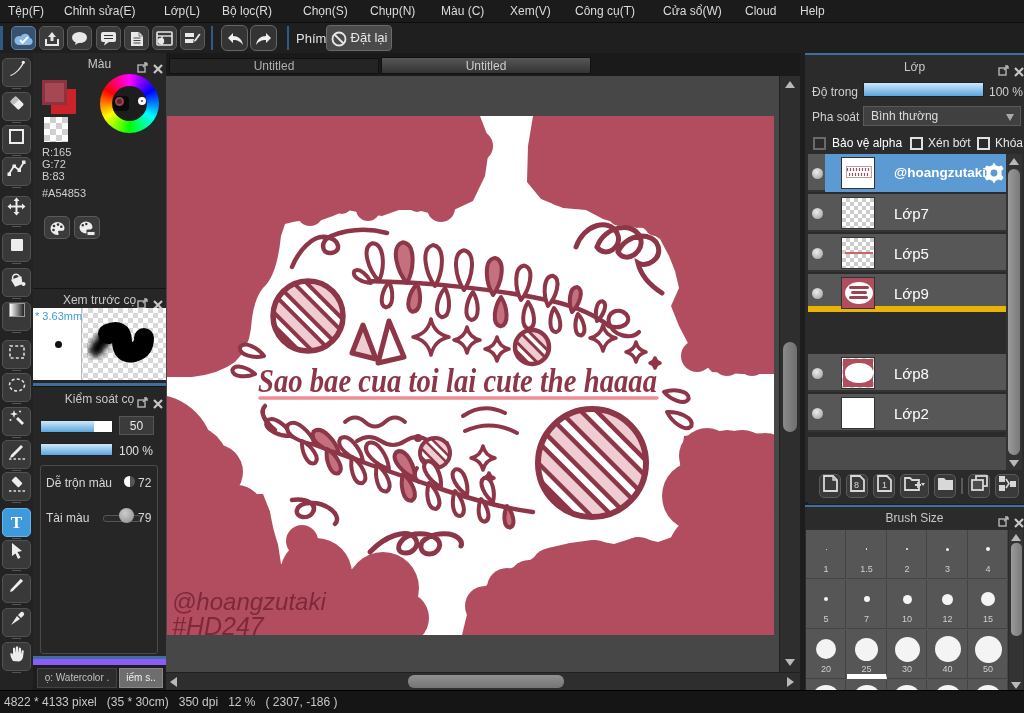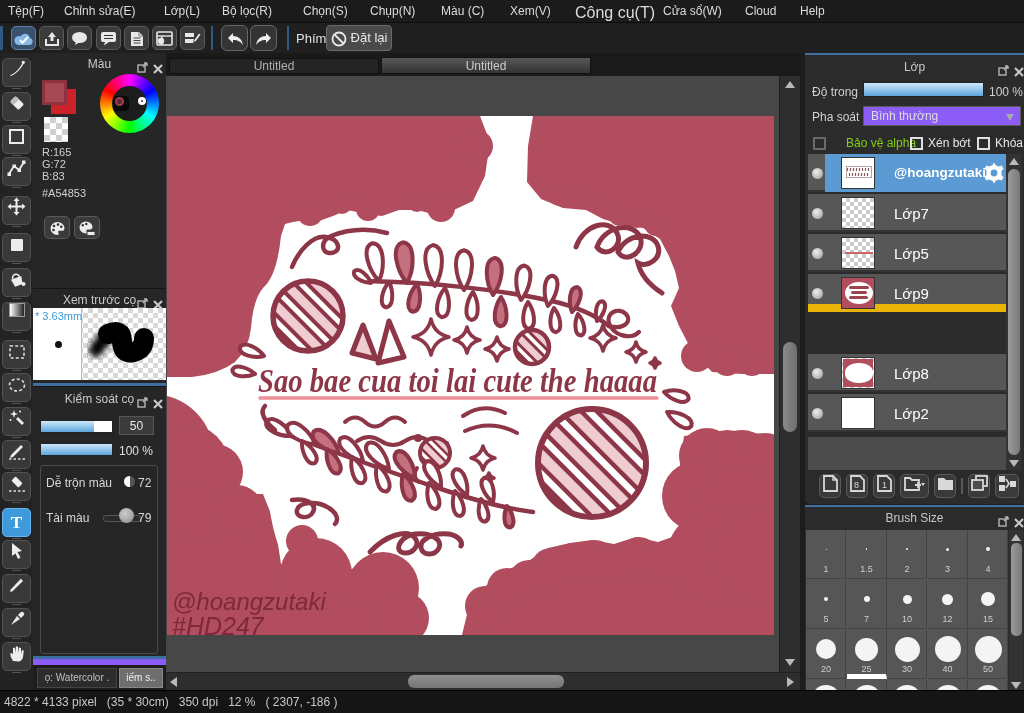--- a/index.html
+++ b/index.html
@@ -2,21 +2,21 @@
 <html><head><meta charset="utf-8"><style>*{margin:0;padding:0;box-sizing:border-box}body{width:1024px;height:713px;overflow:hidden;background:#1c1c1c;font-family:"Liberation Sans",sans-serif;position:relative}.p{position:absolute}.ttl{font-size:12px;color:#c8c8c8;text-align:center;line-height:16px}.ico{display:inline-block;vertical-align:middle}.tb{background:#3b3b3b;border:1px solid #5a5a5a;border-radius:5px}.chk{width:13px;height:13px;border:2px solid #e0e0e0;display:inline-block;vertical-align:-2px;background:transparent}.tu{width:0;height:0;border-left:5px solid transparent;border-right:5px solid transparent;border-bottom:7px solid #b9b9b9}.td{width:0;height:0;border-left:5px solid transparent;border-right:5px solid transparent;border-top:7px solid #b9b9b9}.tle{width:0;height:0;border-top:5px solid transparent;border-bottom:5px solid transparent;border-right:7px solid #b9b9b9}.tri{width:0;height:0;border-top:5px solid transparent;border-bottom:5px solid transparent;border-left:7px solid #b9b9b9}</style></head><body>
 <div class="p" style="left:0;top:0;width:1024px;height:22px;background:#1b1b1b">
     <span class="p" style="left:8px;top:4px;font-size:12px;color:#dcdcdc">Tệp(F)</span>
     <span class="p" style="left:64px;top:4px;font-size:12px;color:#dcdcdc">Chỉnh sửa(E)</span>
     <span class="p" style="left:164px;top:4px;font-size:12px;color:#dcdcdc">Lớp(L)</span>
     <span class="p" style="left:222px;top:4px;font-size:12px;color:#dcdcdc">Bộ lọc(R)</span>
     <span class="p" style="left:303px;top:4px;font-size:12px;color:#dcdcdc">Chọn(S)</span>
     <span class="p" style="left:370px;top:4px;font-size:12px;color:#dcdcdc">Chụp(N)</span>
     <span class="p" style="left:441px;top:4px;font-size:12px;color:#dcdcdc">Màu (C)</span>
     <span class="p" style="left:510px;top:4px;font-size:12px;color:#dcdcdc">Xem(V)</span>
-    <span class="p" style="left:575px;top:4px;font-size:16px;color:#dcdcdc">Công cụ(T)</span>
+    <span class="p" style="left:575px;top:4px;font-size:12px;color:#dcdcdc">Công cụ(T)</span>
     <span class="p" style="left:663px;top:4px;font-size:12px;color:#dcdcdc">Cửa sổ(W)</span>
     <span class="p" style="left:745px;top:4px;font-size:12px;color:#dcdcdc">Cloud</span>
     <span class="p" style="left:800px;top:4px;font-size:12px;color:#dcdcdc">Help</span>
   </div>
 <div class="p" style="left:0;top:22px;width:1024px;height:31px;background:#1f1f1f;border-top:1px solid #0c0c0c">
     <div class="p" style="left:0;top:3px;width:3px;height:24px;background:#2e5a85"></div>
     <div class="p" style="left:11px;top:3px;width:25px;height:24px;background:#39516d;border:1px solid #5d7ea3;border-radius:5px;text-align:center;line-height:22px"><svg class="ico" width="19" height="14" viewBox="0 0 19 14">
         <path d="M5 13 a4.5 4.5 0 1 1 1.6-8.7 a5 5 0 0 1 9.3 1.8 a3.5 3.5 0 0 1-1 6.9 Z" fill="#85b9e8"></path>
         <path d="M6 8 l2.5 2.8 L14 5" stroke="#fff" stroke-width="2" fill="none"></path>
       </svg></div>
@@ -483,22 +483,22 @@
           <rect x="1" y="3" width="7" height="7" fill="none" stroke="#b5b5b5" stroke-width="1.4"></rect>
           <path d="M6 5 L10 1 M10 1 H7 M10 1 V4" stroke="#b5b5b5" stroke-width="1.4" fill="none"></path>
         </svg></div>
       <div class="p" style="left:209px;top:7px"><svg class="ico" width="10" height="10" viewBox="0 0 10 10">
           <path d="M1 1 L9 9 M9 1 L1 9" stroke="#c8c8c8" stroke-width="2.2"></path>
         </svg></div>
       <span class="p" style="left:7px;top:30px;font-size:12px;color:#d0d0d0">Độ trong</span>
       <div class="p" style="left:58px;top:27px;width:121px;height:15px;background:linear-gradient(#cde9fb,#5da5dc);border:1px solid #222"></div>
       <span class="p" style="left:184px;top:30px;font-size:12px;color:#d0d0d0">100 %</span>
       <span class="p" style="left:7px;top:55px;font-size:12px;color:#d0d0d0">Pha soát</span>
-      <div class="p" style="left:58px;top:51px;width:158px;height:20px;background:#8b5cf6;border:1px solid #5a5a5a;color:#dcdcdc;font-size:12px;line-height:18px"><span style="margin-left:7px">Bình thường</span><span class="td" style="position:absolute;right:6px;top:7px;border-left-width:4px;border-right-width:4px;border-top-color:#a9a9a9"></span></div>
-      <span class="p" style="left:8px;top:79px"><span class="chk" style="border-color:#6a6a6a"></span><span style="font-size:12px;color:#84cc16;margin-left:20px;vertical-align:1px">Bảo vệ alpha</span></span>
+      <div class="p" style="left:58px;top:51px;width:158px;height:20px;background:#404040;border:1px solid #5a5a5a;color:#dcdcdc;font-size:12px;line-height:18px"><span style="margin-left:7px">Bình thường</span><span class="td" style="position:absolute;right:6px;top:7px;border-left-width:4px;border-right-width:4px;border-top-color:#a9a9a9"></span></div>
+      <span class="p" style="left:8px;top:79px"><span class="chk" style="border-color:#6a6a6a"></span><span style="font-size:12px;color:#ffffff;margin-left:6px;vertical-align:1px">Bảo vệ alpha</span></span>
       <span class="p" style="left:105px;top:79px"><span class="chk"></span><span style="font-size:12px;color:#e8e8e8;margin-left:5px;vertical-align:1px">Xén bớt</span></span>
       <span class="p" style="left:172px;top:79px"><span class="chk"></span><span style="font-size:12px;color:#e8e8e8;margin-left:5px;vertical-align:1px">Khóa</span></span>
       <div class="p" style="left:3px;top:99px;width:198px;height:283px;background:#2b2b2b">
         <div class="p" style="left:0;top:0px;width:198px;height:38px;background:#575757;border-bottom:2px solid #333">
           <div class="p" style="left:17px;top:0;width:181px;height:38px;background:#5b9ad2"></div>
           <div class="p" style="left:4px;top:14px;width:11px;height:11px;border-radius:50%;background:radial-gradient(circle at 40% 35%,#eee,#999)"></div>
           <div class="p" style="left:33px;top:3px;width:34px;height:32px;border:1px solid #333;overflow:hidden">
             <div style="position:absolute;inset:0;background:#fff"></div>
             <div style="position:absolute;left:5px;top:10px;width:24px;height:3px;background:repeating-linear-gradient(90deg,#8d5560 0 1.5px,#f6eded 1.5px 3px)"></div>
             <div style="position:absolute;left:7px;top:15px;width:20px;height:3px;background:repeating-linear-gradient(90deg,#8d5560 0 1.5px,#f6eded 1.5px 3px)"></div>
@@ -518,21 +518,21 @@
           <span class="p" style="left:86px;top:11px;font-size:15px;color:#fff;font-weight:normal">Lớp7</span>
         </div>
         <div class="p" style="left:0;top:80px;width:198px;height:38px;background:#575757;border-bottom:2px solid #333">
           <div class="p" style="left:4px;top:14px;width:11px;height:11px;border-radius:50%;background:radial-gradient(circle at 40% 35%,#eee,#999)"></div>
           <div class="p" style="left:33px;top:3px;width:34px;height:32px;border:1px solid #333;overflow:hidden">
             <div style="position:absolute;inset:0;background-image:linear-gradient(45deg,#ccc 25%,transparent 25%,transparent 75%,#ccc 75%),linear-gradient(45deg,#ccc 25%,transparent 25%,transparent 75%,#ccc 75%);background-size:8px 8px;background-position:0 0,4px 4px;background-color:#fff"></div>
             <div style="position:absolute;left:3px;top:14px;width:28px;height:2px;background:#c66"></div>
           </div>
           <span class="p" style="left:86px;top:11px;font-size:15px;color:#fff;font-weight:normal">Lớp5</span>
         </div>
-        <div class="p" style="left:0;top:120px;width:198px;height:38px;background:#575757;border-bottom:8px solid #eab308">
+        <div class="p" style="left:0;top:120px;width:198px;height:38px;background:#575757;border-bottom:6px solid #eab308">
           <div class="p" style="left:4px;top:14px;width:11px;height:11px;border-radius:50%;background:radial-gradient(circle at 40% 35%,#eee,#999)"></div>
           <div class="p" style="left:33px;top:3px;width:34px;height:32px;border:1px solid #333;overflow:hidden">
             <div style="position:absolute;inset:0;background:#b14e5e"></div>
             <div style="position:absolute;left:3px;top:4px;width:28px;height:22px;border-radius:50%;background:#fff"></div>
             <div style="position:absolute;left:7px;top:8px;width:20px;height:3px;background:#9c4350;border-radius:2px"></div>
             <div style="position:absolute;left:9px;top:13px;width:16px;height:3px;background:#9c4350;border-radius:2px"></div>
             <div style="position:absolute;left:7px;top:18px;width:19px;height:3px;background:#9c4350;border-radius:2px"></div>
           </div>
           <span class="p" style="left:86px;top:11px;font-size:15px;color:#fff;font-weight:normal">Lớp9</span>
         </div>

